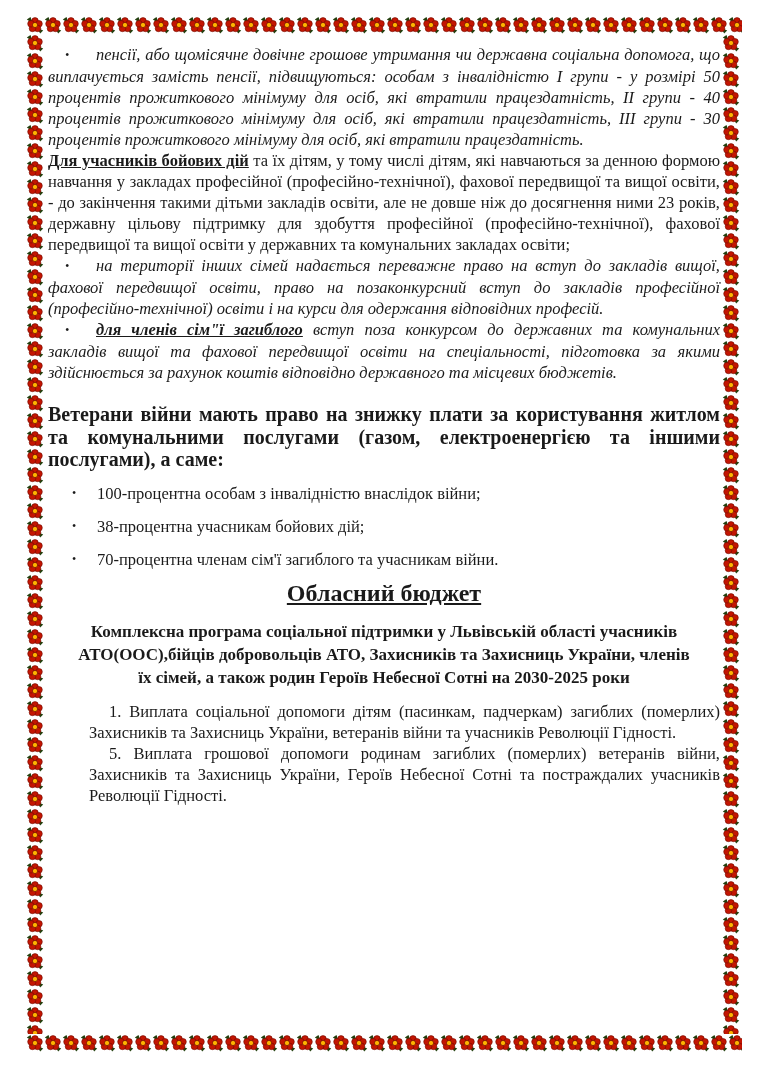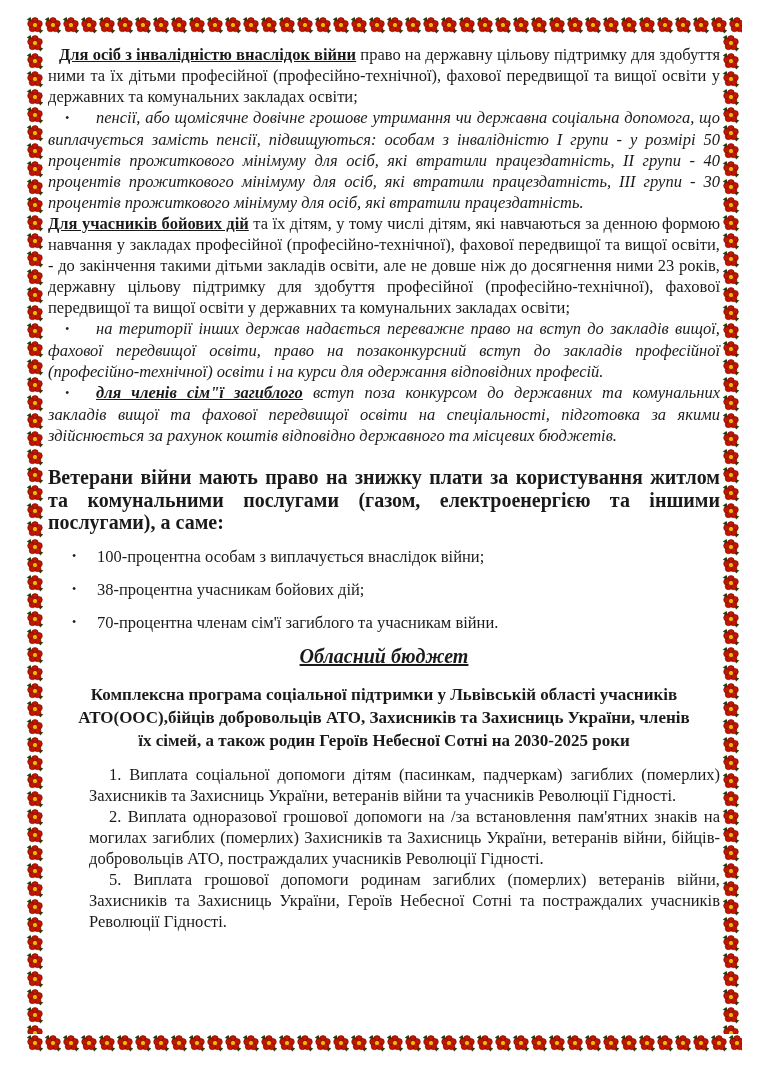--- a/index.html
+++ b/index.html
@@ -41,22 +41,22 @@
     margin-top:20px;
     font-weight:bold;
     font-size:20px; line-height:22.5px;
   }
   .vlist { margin-top:12px; }
   .vitem { position:relative; padding-left:49px; margin:12px 0; text-align:left; }
   .vblt { position:absolute; left:24px; top:0; font-size:12px; }
   .section-heading {
     margin-top:12px;
     text-align:center;
-    font-weight:bold; font-style:italic; text-decoration:underline;
-    font-size:20px; line-height:22px;
+    font-weight:bold; text-decoration:underline;
+    font-size:24px; line-height:22px;
   }
   .program-title {
     margin-top:16px;
     padding:0 26px;
     text-align:center;
     font-weight:bold;
     font-size:17px; line-height:23px;
   }
   .numbered { margin-top:12px; }
   .numbered p { text-indent:20px;margin-left:41px; }
@@ -2178,42 +2178,40 @@
     <circle cx="13" cy="7.8" r="3.3" style="fill:var(--petal-red);stroke:var(--petal-outline);stroke-width:0.6"></circle>
     <circle cx="11.5" cy="12.4" r="3.3" style="fill:var(--petal-red);stroke:var(--petal-outline);stroke-width:0.6"></circle>
     <circle cx="6.5" cy="12.4" r="3.3" style="fill:var(--petal-red);stroke:var(--petal-outline);stroke-width:0.6"></circle>
     <circle cx="5" cy="7.8" r="3.3" style="fill:var(--petal-red);stroke:var(--petal-outline);stroke-width:0.6"></circle>
     <circle cx="9" cy="9" r="2.6" style="fill:var(--center-yellow);stroke:var(--petal-outline);stroke-width:0.7"></circle>
   </svg>
 </div>
 
   <div class="content">
 
-    <p class="indent1"><span class="lead">Для осіб з інвалідністю внаслідок війни</span><span> право на державну цільову підтримку для здобуття ними та їх дітьми професійної (професійно-технічної), фахової передвищої та вищої освіти у державних та комунальних закладах освіти;</span></p>
 
     <p class="bullet-para"><span class="blt">•</span><span>пенсії, або щомісячне довічне грошове утримання чи державна соціальна допомога, що виплачується замість пенсії, підвищуються: особам з інвалідністю І групи - у розмірі 50 процентів прожиткового мінімуму для осіб, які втратили працездатність, ІІ групи - 40 процентів прожиткового мінімуму для осіб, які втратили працездатність, ІІІ групи - 30 процентів прожиткового мінімуму для осіб, які втратили працездатність.</span></p>
 
     <p><span class="lead">Для учасників бойових дій</span><span> та їх дітям, у тому числі дітям, які навчаються за денною формою навчання у закладах професійної (професійно-технічної), фахової передвищої та вищої освіти, - до закінчення такими дітьми закладів освіти, але не довше ніж до досягнення ними 23 років, державну цільову підтримку для здобуття професійної (професійно-технічної), фахової передвищої та вищої освіти у державних та комунальних закладах освіти;</span></p>
 
-    <p class="bullet-para"><span class="blt">•</span><span>на території інших держав надається переважне право на вступ до закладів вищої, фахової передвищої освіти, право на позаконкурсний вступ до закладів професійної (професійно-технічної) освіти і на курси для одержання відповідних професій.</span></p>
+    <p class="bullet-para"><span class="blt">•</span><span>на території інших сімей надається переважне право на вступ до закладів вищої, фахової передвищої освіти, право на позаконкурсний вступ до закладів професійної (професійно-технічної) освіти і на курси для одержання відповідних професій.</span></p>
 
     <p class="bullet-para"><span class="blt">•</span><span class="lead">для членів сім"ї загиблого</span><span> вступ поза конкурсом до державних та комунальних закладів вищої та фахової передвищої освіти на спеціальності, підготовка за якими здійснюється за рахунок коштів відповідно державного та місцевих бюджетів.</span></p>
 
     <p class="veterans">Ветерани війни мають право на знижку плати за користування житлом та комунальними послугами (газом, електроенергією та іншими послугами), а саме:</p>
 
     <div class="vlist">
-      <div class="vitem"><span class="vblt">•</span><span>100-процентна особам з виплачується внаслідок війни;</span></div>
+      <div class="vitem"><span class="vblt">•</span><span>100-процентна особам з інвалідністю внаслідок війни;</span></div>
       <div class="vitem"><span class="vblt">•</span><span>38-процентна учасникам бойових дій;</span></div>
       <div class="vitem"><span class="vblt">•</span><span>70-процентна членам сім'ї загиблого та учасникам війни.</span></div>
     </div>
 
     <p class="section-heading">Обласний бюджет</p>
 
     <p class="program-title">Комплексна програма соціальної підтримки у Львівській області учасників АТО(ООС),бійців добровольців АТО, Захисників та Захисниць України, членів їх сімей, а також родин Героїв Небесної Сотні на 2030-2025 роки</p>
 
     <div class="numbered">
       <p>1. Виплата соціальної допомоги дітям (пасинкам, падчеркам) загиблих (померлих) Захисників та Захисниць України, ветеранів війни та учасників Революції Гідності.</p>
-      <p>2. Виплата одноразової грошової допомоги на /за встановлення пам'ятних знаків на могилах загиблих (померлих) Захисників та Захисниць України, ветеранів війни, бійців-добровольців АТО, постраждалих учасників Революції Гідності.</p>
       <p>5. Виплата грошової допомоги родинам загиблих (померлих) ветеранів війни, Захисників та Захисниць України, Героїв Небесної Сотні та постраждалих учасників Революції Гідності.</p>
     </div>
 
   </div>
 </div>
 
 </body></html>

